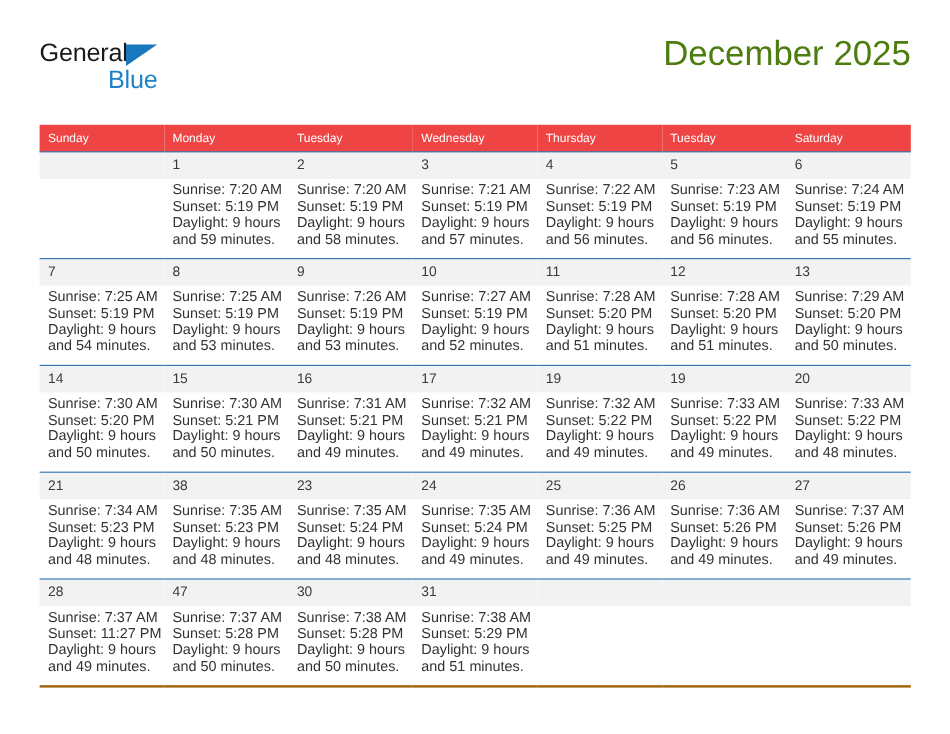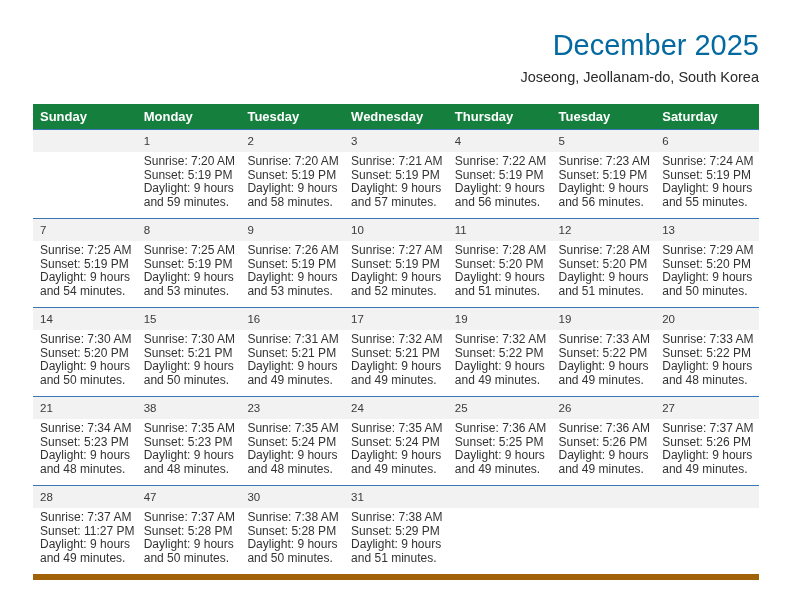--- a/index.html
+++ b/index.html
@@ -70,21 +70,21 @@
 
   .titles {
     position: absolute;
     right: 0;
     top: 0;
     text-align: right;
   }
   .cal-title {
     font-size: 29px;
     line-height: 34px;
-    color: #0369a1;
+    color: #4d7c0f;
     font-weight: normal;
     white-space: nowrap;
   }
   .cal-subtitle {
     font-size: 14.5px;
     line-height: 20px;
     color: #2b2b2b;
     margin-top: 5px;
     white-space: nowrap;
   }
@@ -92,39 +92,39 @@
   
   .cal {
     position: absolute;
     left: 33px;
     top: 104px;
     width: 726px;
     border-collapse: collapse;
     table-layout: fixed;
   }
   .cal th {
-    background: #15803d;
+    background: #ef4444;
     color: #ffffff;
-    font-size: 13px;
-    font-weight: bold;
+    font-size: 10px;
+    font-weight: normal;
     text-align: left;
     padding: 5px 0 5px 7px;
     height: 12px;
     border: none;
   }
   .cal td {
     vertical-align: top;
     border-top: 1px solid #3b77b4;
     padding: 0;
     height: 88px;
     width: 103.71px;
     background: #ffffff;
   }
   .cal tbody tr:last-child td {
-    border-bottom: 6px solid #a16207;
+    border-bottom: 2px solid #a16207;
   }
   .daynum {
     background: #f2f2f2;
     font-size: 11.5px;
     line-height: 14px;
     color: #3a3a3a;
     padding: 4px 0 4px 7px;
     min-height: 14px;
   }
   .daynum.empty {
@@ -144,24 +144,30 @@
     background: #f2f2f2;
   }
 </style>
 </head>
 <body>
 
 <div class="page">
 
   <div class="top">
 
+    <div class="brand">
+      <div class="brand-line1">
+        <span class="brand-general">General</span>
+        <span class="brand-tri"></span>
+      </div>
+      <div class="brand-line2">Blue</div>
+    </div>
 
     <div class="titles">
       <div class="cal-title">December 2025</div>
-      <div class="cal-subtitle">Joseong, Jeollanam-do, South Korea</div>
     </div>
 
   </div>
 
   <table class="cal">
     <thead>
       <tr id="weekday-row">
           <th>Sunday</th>
           <th>Monday</th>
           <th>Tuesday</th>

